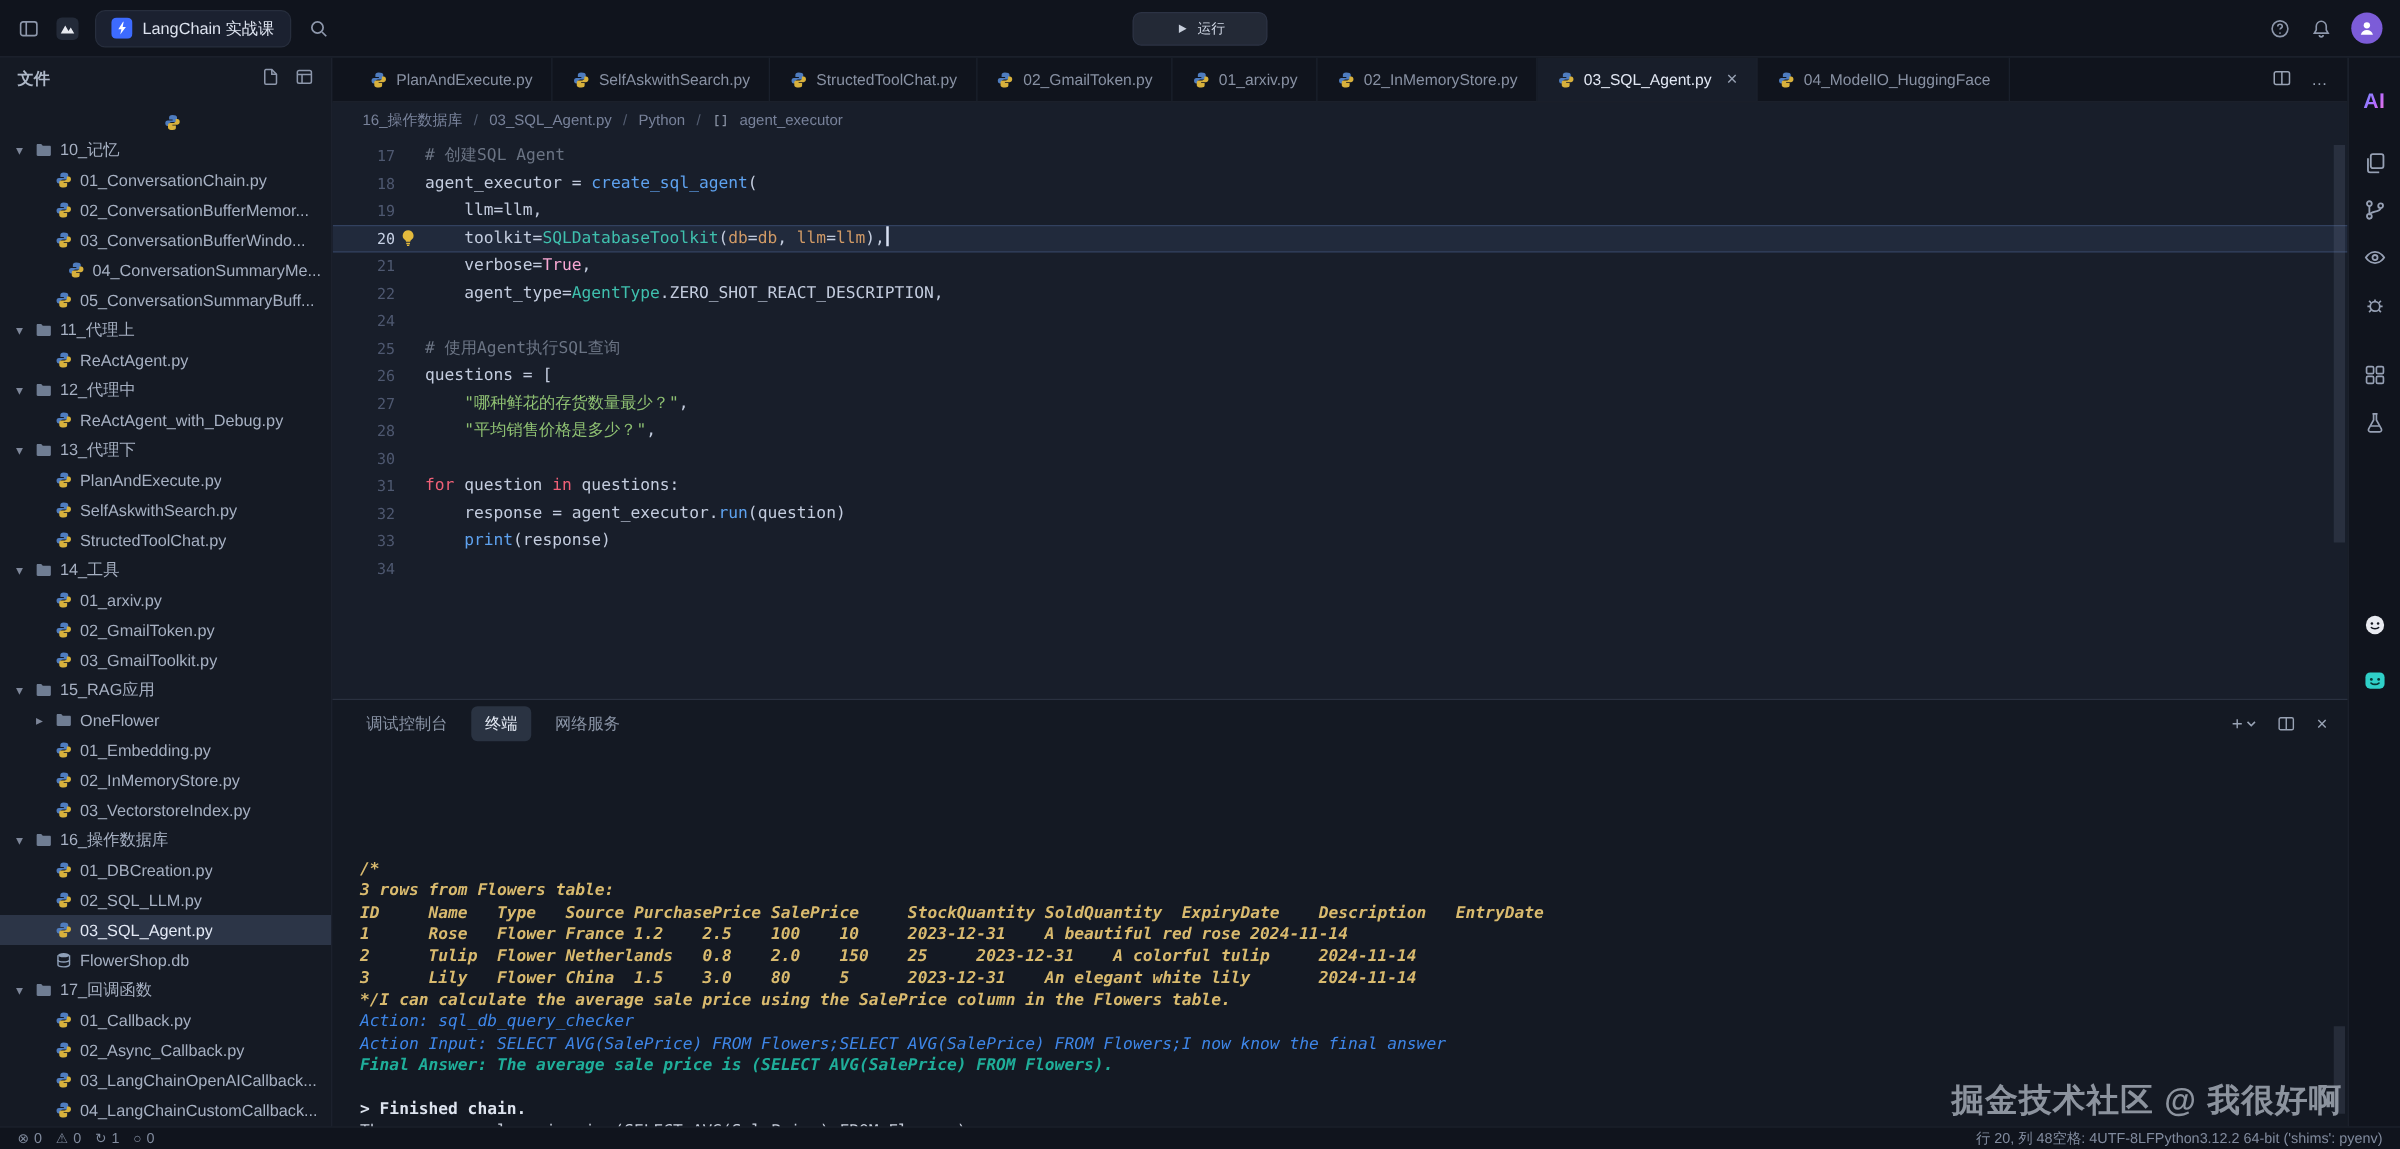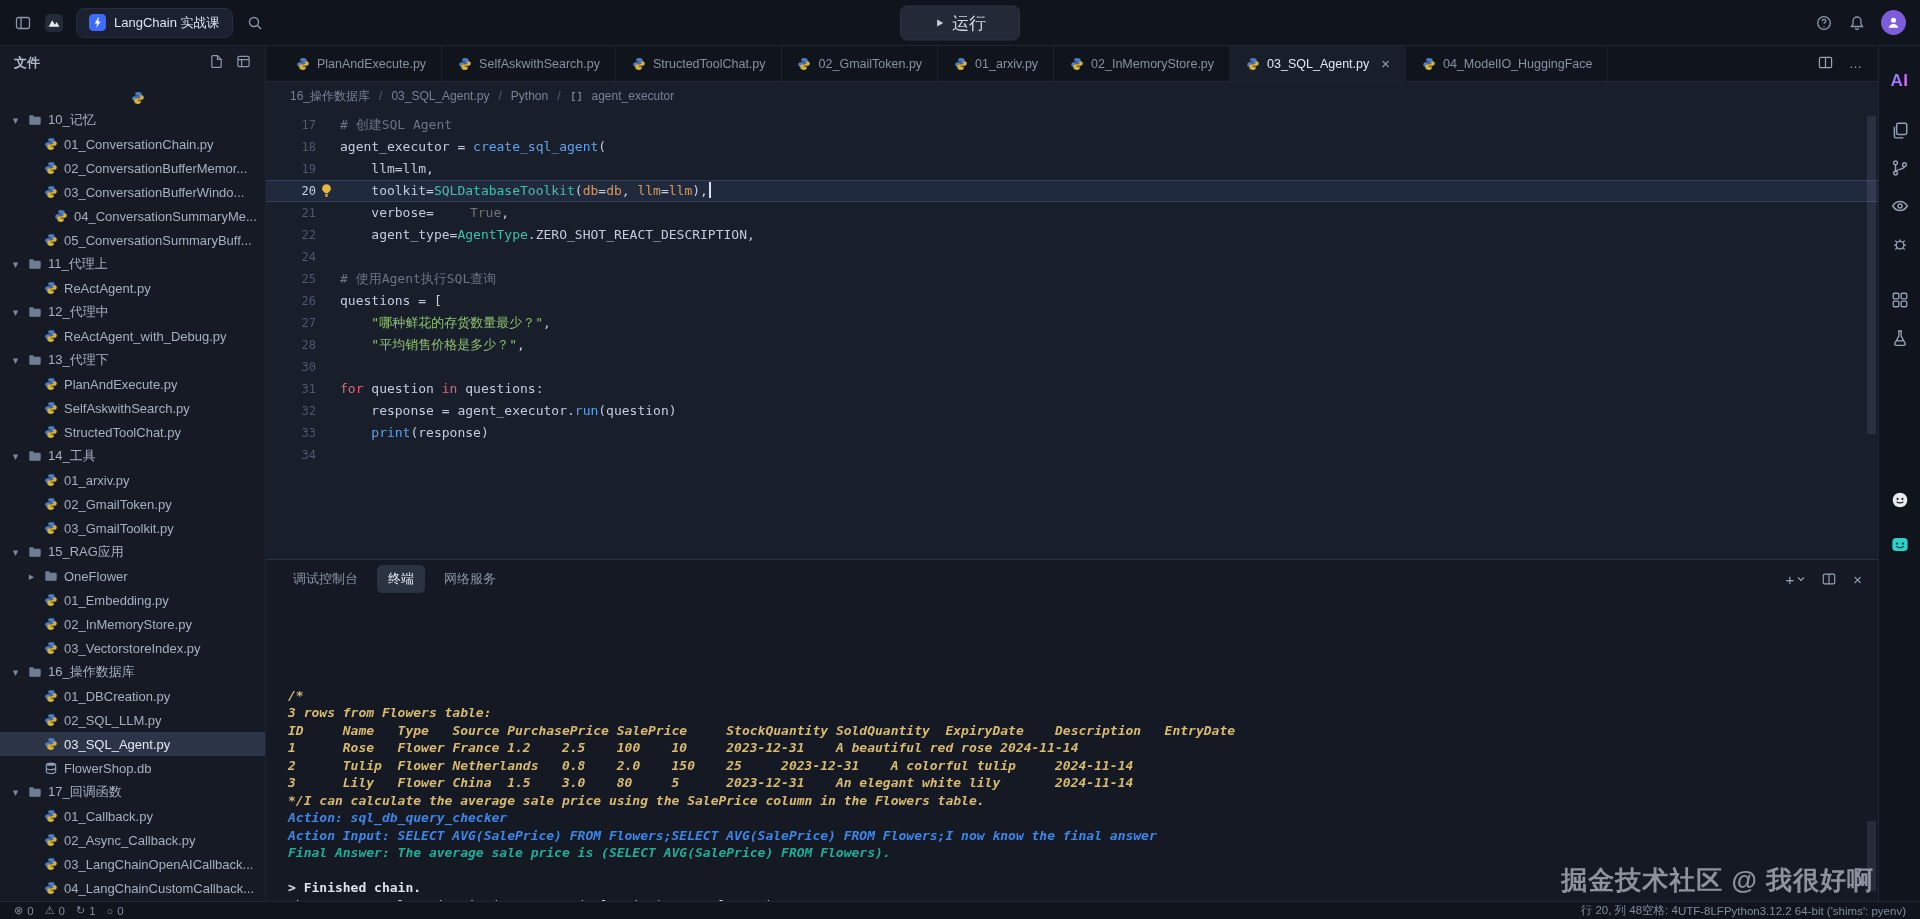--- a/index.html
+++ b/index.html
@@ -8,21 +8,21 @@
   .app{position:relative;width:1920px;height:919px;display:flex;flex-direction:column;background:#151a24;}
 
   
   .titlebar{height:46px;flex:none;background:#10141d;border-bottom:1px solid #1f2531;display:flex;align-items:center;padding:0 14px;position:relative;z-index:5;}
   .tb-left{display:flex;align-items:center;gap:13px;}
   .tb-icon{width:18px;height:18px;display:inline-flex;align-items:center;justify-content:center;color:#8d97ab;}
   .tb-icon svg{width:16px;height:16px;}
   .logo svg{width:22px;height:22px;}
   .workspace-pill{display:flex;align-items:center;gap:8px;padding:5px 12px;border-radius:8px;background:#1b2130;border:1px solid #272e3d;color:#dde3ef;font-size:13px;white-space:nowrap;}
   .ws-ico svg{width:17px;height:17px;display:block;}
-  .run-btn{position:absolute;left:50%;top:50%;transform:translate(-50%,-50%);display:flex;align-items:center;gap:7px;background:#232936;border:1px solid #2c3344;border-radius:7px;padding:5px 33px;color:#cfd6e4;font-size:17px;cursor:pointer;}
+  .run-btn{position:absolute;left:50%;top:50%;transform:translate(-50%,-50%);display:flex;align-items:center;gap:7px;background:#232936;border:1px solid #2c3344;border-radius:7px;padding:5px 33px;color:#cfd6e4;font-size:11px;cursor:pointer;}
   .run-btn .play svg{width:11px;height:11px;fill:#c8cfdc;display:block;}
   .tb-right{margin-left:auto;display:flex;align-items:center;gap:15px;}
   .avatar{width:25px;height:25px;border-radius:50%;background:#7c5cd8;display:inline-flex;align-items:center;justify-content:center;}
   .avatar svg{width:15px;height:15px;}
 
   
   .main{flex:1;min-height:0;display:flex;position:relative;}
 
   
   .explorer{width:266px;flex:none;background:#151a24;border-right:1px solid #1f2531;display:flex;flex-direction:column;min-height:0;}
@@ -56,40 +56,40 @@
   .code-line{display:flex;height:22px;position:relative;}
   .ln{width:50px;flex:none;text-align:right;color:#4e5870;font-size:12px;line-height:22px;}
   .code-line.current .ln{color:#c6d0e4;}
   .code{flex:1;white-space:pre;padding-left:24px;position:relative;color:#c3ccde;}
   .code-line.current{background:#212a3c;box-shadow:inset 0 1px 0 rgba(96,126,186,.28), inset 0 -1px 0 rgba(96,126,186,.28);}
   .tk-cm{color:#6b7484;}
   .tk-fn{color:#5ea2ef;}
   .tk-cls{color:#3fc0ae;}
   .tk-kwarg{color:#d19a66;}
   .tk-kw{color:#ef6077;}
-  .tk-kw2{color:#737373;margin-left:36px;}
+  .tk-kw2{color:#f9a8d4;}
   .tk-str{color:#8ec072;}
   .tk-tx{color:#c3ccde;}
   .bulb{position:absolute;left:3px;top:3px;width:16px;height:16px;}
   .bulb svg{width:15px;height:15px;display:block;}
   .caret{display:inline-block;width:2px;height:16px;background:#d7e0f2;vertical-align:-3px;margin-left:1px;}
   .ed-scroll{position:absolute;right:2px;top:6px;width:9px;height:318px;background:rgba(121,134,158,.18);}
 
   
   .panel{height:342px;flex:none;background:#141923;border-top:1px solid #2a3140;display:flex;flex-direction:column;position:relative;}
   .panel-header{height:38px;flex:none;display:flex;align-items:center;padding:0 16px;gap:8px;}
   .ptab{font-size:13px;color:#8a94a6;padding:5px 11px;border-radius:5px;cursor:pointer;white-space:nowrap;}
   .ptab.active{background:#2a3342;color:#e4eaf4;}
   .panel-actions{margin-left:auto;display:flex;align-items:center;gap:17px;color:#99a3b5;font-size:15px;}
   .panel-actions svg{width:14px;height:14px;}
   .pa{display:inline-flex;align-items:center;gap:3px;cursor:pointer;}
   .terminal{flex:1;min-height:0;position:relative;overflow:hidden;padding:36px 0 0 22px;font-family:"DejaVu Sans Mono",monospace;font-size:13px;line-height:17.5px;white-space:pre;tab-size:7;-moz-tab-size:7;}
   .t-line{min-height:17.5px;}
   .t-yellow{color:#d9ba6e;font-style:italic;font-weight:600;}
-  .t-blue{color:#3e86e8;font-style:italic;font-weight:700;}
+  .t-blue{color:#3e86e8;font-style:italic;font-weight:400;}
   .t-teal{color:#1fae9a;font-style:italic;font-weight:600;}
   .t-def{color:#c8cfdc;}
   .t-bold{color:#dde3ee;font-weight:700;}
   .term-scroll{position:absolute;right:2px;bottom:10px;width:9px;height:70px;background:rgba(121,134,158,.18);}
 
   
   .activitybar{width:42px;flex:none;background:#10141d;border-left:1px solid #1f2531;display:flex;flex-direction:column;align-items:center;padding-top:12px;}
   .ab-item{width:30px;height:30px;display:flex;align-items:center;justify-content:center;color:#96a0b4;cursor:pointer;}
   .ab-item svg{width:18px;height:18px;}
   .ai-txt{font-weight:800;font-size:17px;background:linear-gradient(120deg,#6a8dff,#b86bff 55%,#ff7ad9);-webkit-background-clip:text;background-clip:text;color:transparent;letter-spacing:.5px;}

